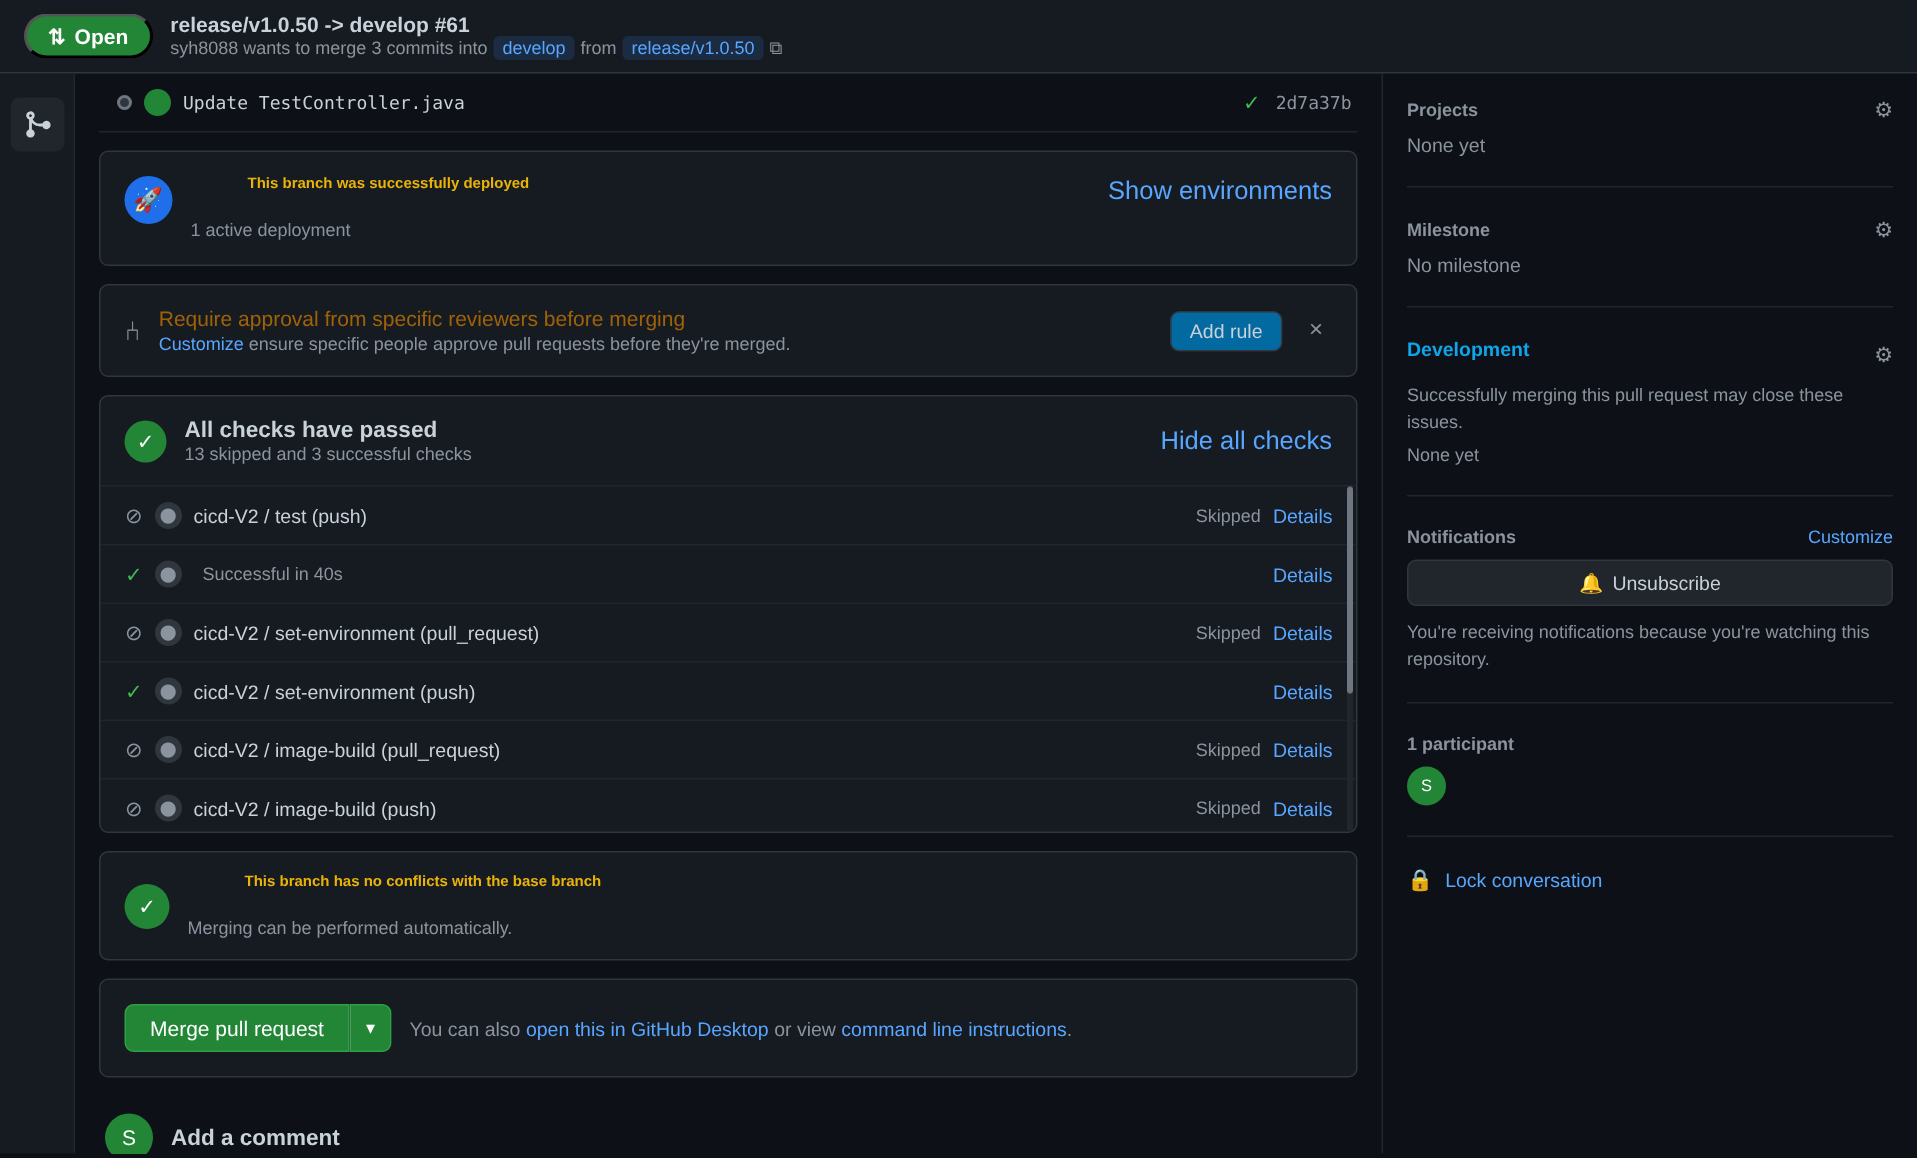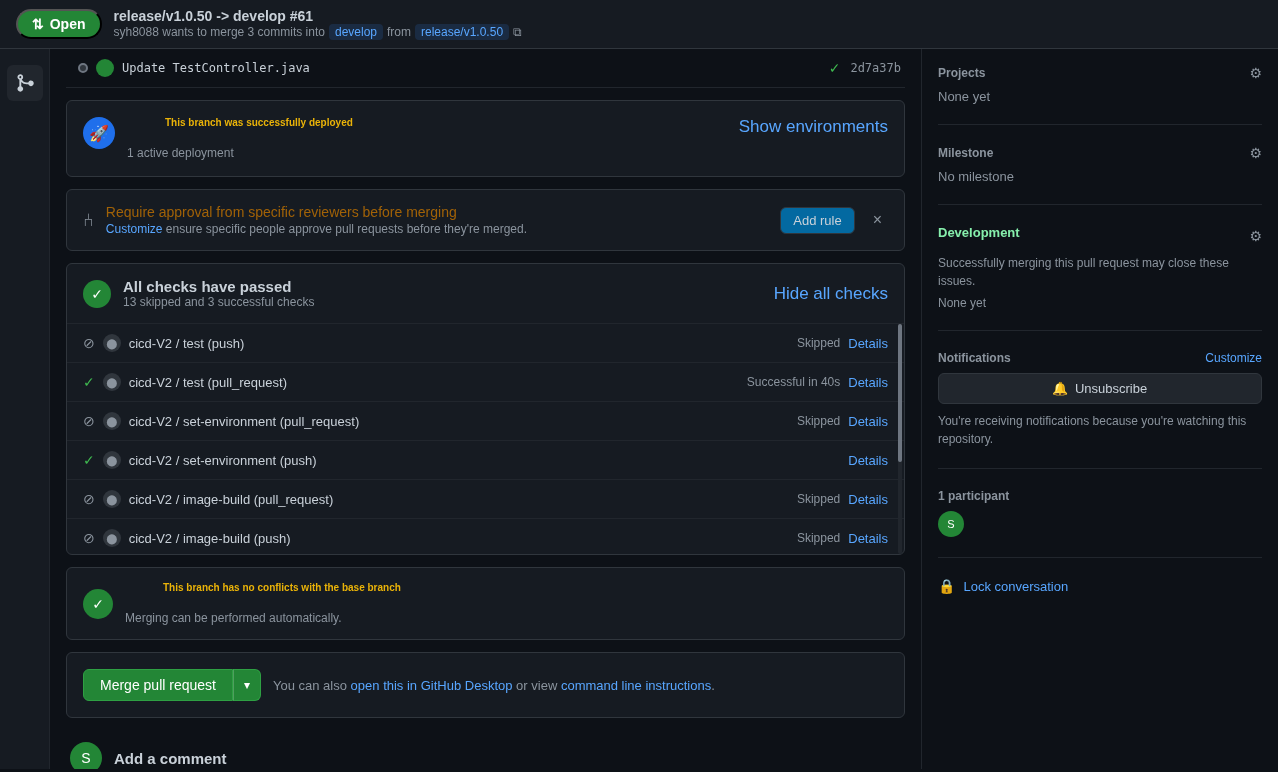--- a/index.html
+++ b/index.html
@@ -371,21 +371,21 @@
     }
     .sidebar-value {
       font-size: 13px;
       color: #8b949e;
     }
 
     
     .dev-section-title {
       font-size: 13px;
       font-weight: 600;
-      color: #86efac;
+      color: #0ea5e9;
       margin-bottom: 6px;
     }
     .dev-text {
       font-size: 12px;
       color: #8b949e;
       line-height: 1.5;
       margin-bottom: 6px;
     }
     .dev-none {
       font-size: 12px;
@@ -580,21 +580,20 @@
           <div class="check-item">
             <span class="check-status-skip">⊘</span>
             <div class="check-gh-avatar">⬤</div>
             <span class="check-name">cicd-V2 / test (push)</span>
             <span class="check-badge">Skipped</span>
             <a class="details-link">Details</a>
           </div>
           <div class="check-item">
             <span class="check-status-pass">✓</span>
             <div class="check-gh-avatar">⬤</div>
-            <span class="check-name">cicd-V2 / test (pull_request)</span>
             <span class="check-badge">Successful in 40s</span>
             <a class="details-link">Details</a>
           </div>
           <div class="check-item">
             <span class="check-status-skip">⊘</span>
             <div class="check-gh-avatar">⬤</div>
             <span class="check-name">cicd-V2 / set-environment (pull_request)</span>
             <span class="check-badge">Skipped</span>
             <a class="details-link">Details</a>
           </div>

